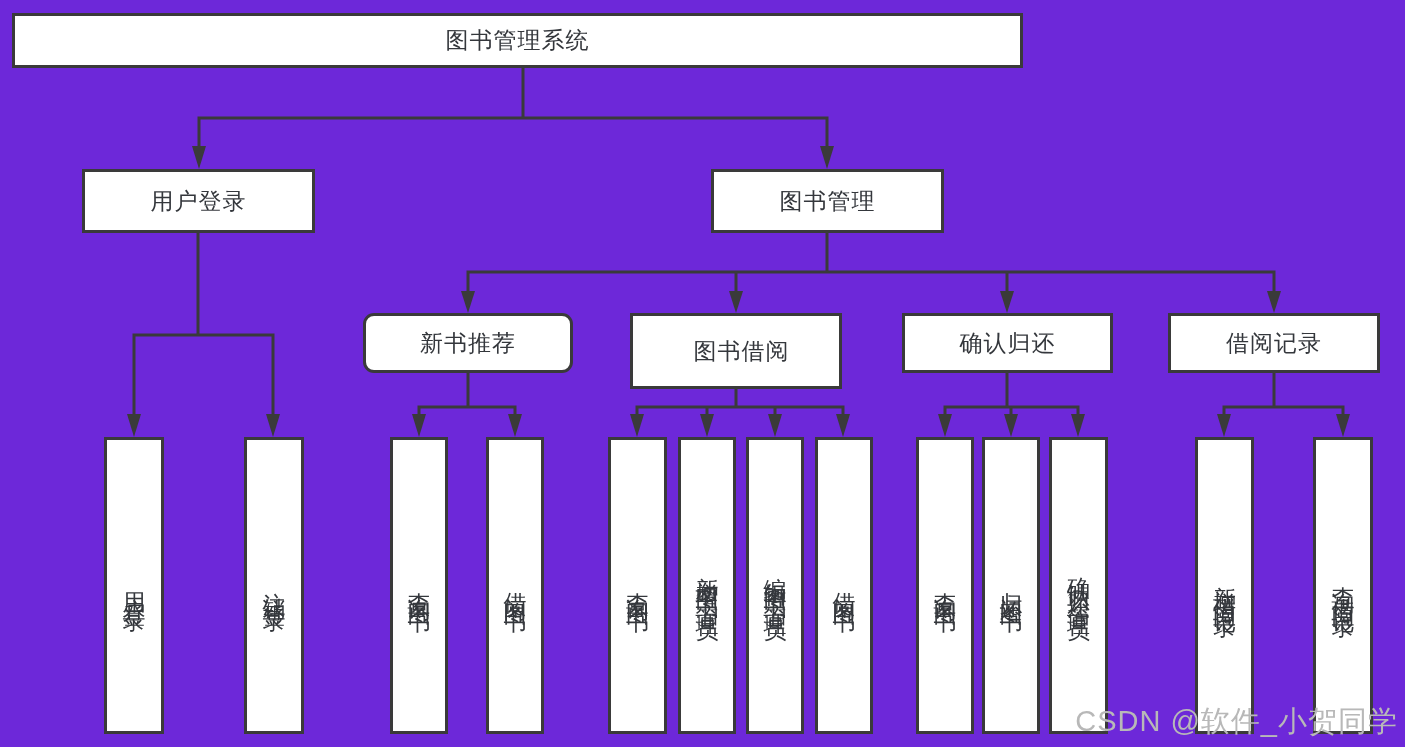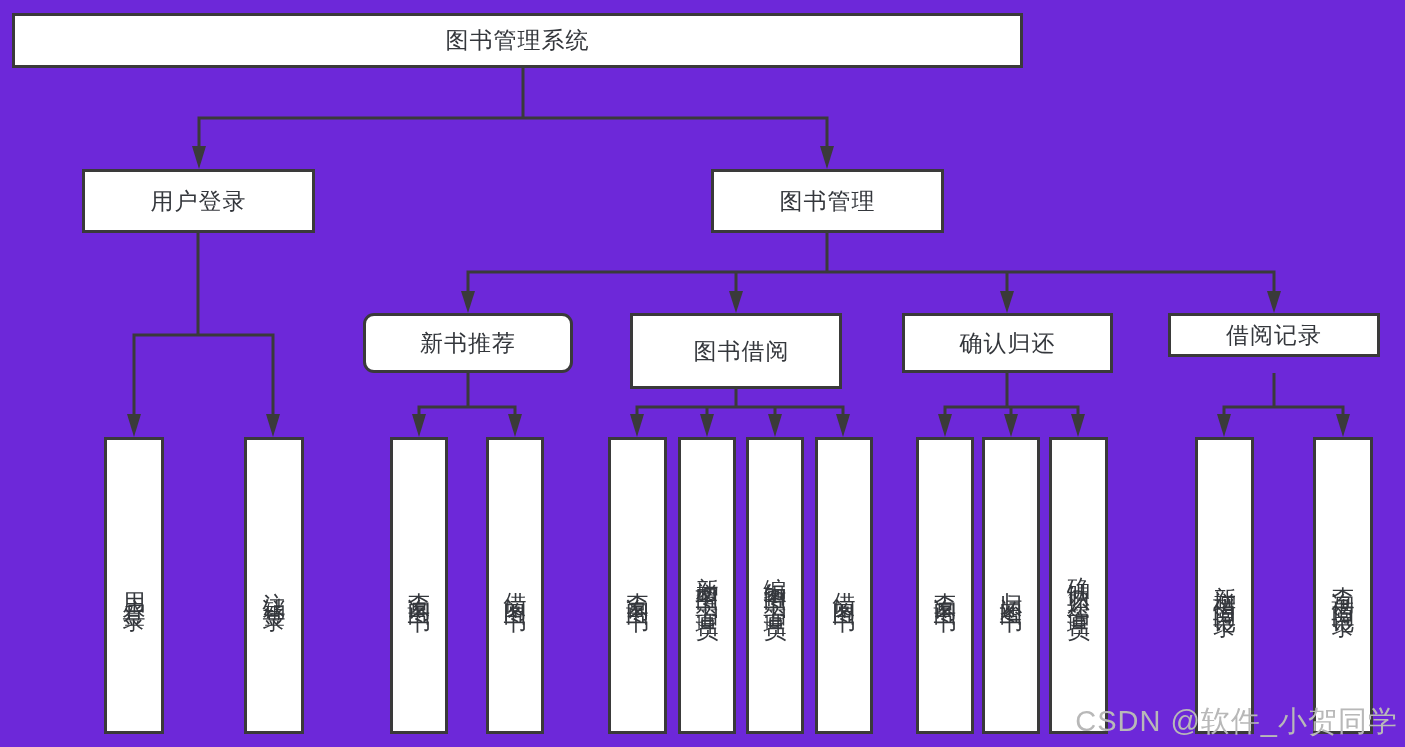--- a/index.html
+++ b/index.html
@@ -100,21 +100,21 @@
   </svg>
 
   <div class="box hbox" style="left:12px; top:13px; width:1011px; height:55px;">图书管理系统</div>
 
   <div class="box hbox" style="left:82px; top:169px; width:233px; height:64px;">用户登录</div>
   <div class="box hbox" style="left:711px; top:169px; width:233px; height:64px;">图书管理</div>
 
   <div class="box hbox" style="left:363px; top:313px; width:210px; height:60px;border-radius:11px;">新书推荐</div>
   <div class="box hbox" style="left:630px; top:313px; width:212px; height:76px;padding-left:11px;">图书借阅</div>
   <div class="box hbox" style="left:902px; top:313px; width:211px; height:60px;">确认归还</div>
-  <div class="box hbox" style="left:1168px; top:313px; width:212px; height:44px;">借阅记录</div>
+  <div class="box hbox" style="left:1168px; top:313px; width:212px; height:60px;">借阅记录</div>
 
   <div class="box vbox" style="left:104px; top:437px; width:60px; height:297px;">用户登录</div>
   <div class="box vbox" style="left:244px; top:437px; width:60px; height:297px;">注销登录</div>
 
   <div class="box vbox" style="left:390px; top:437px; width:58px; height:297px;">查询图书</div>
   <div class="box vbox" style="left:486px; top:437px; width:58px; height:297px;">借阅图书</div>
 
   <div class="box vbox" style="left:608px; top:437px; width:59px; height:297px;">查询图书</div>
   <div class="box vbox" style="left:678px; top:437px; width:58px; height:297px;">新增图书（管理员）</div>
   <div class="box vbox" style="left:746px; top:437px; width:58px; height:297px;">编辑图书（管理员）</div>

